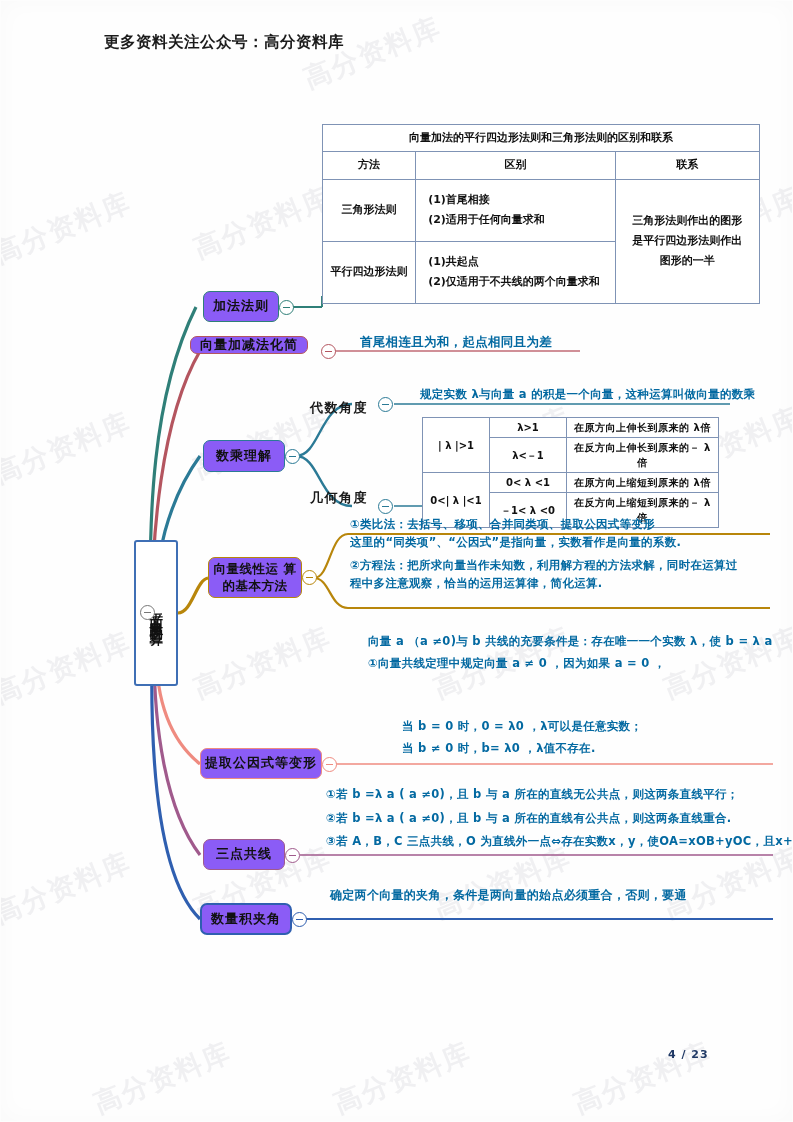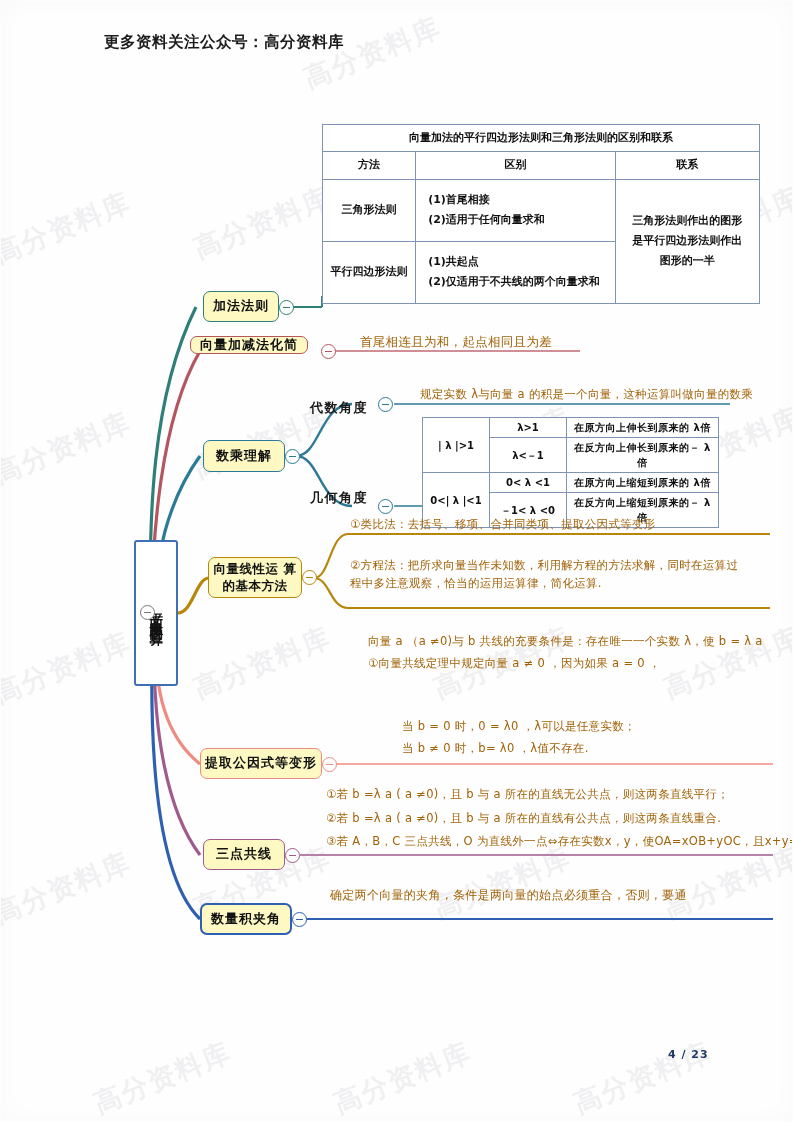--- a/index.html
+++ b/index.html
@@ -50,21 +50,21 @@
     letter-spacing:1px;
   }
 
   
   #wires{position:absolute;left:0;top:0;width:793px;height:1122px;pointer-events:none;}
 
   
   .node{
     position:absolute;
     box-sizing:border-box;
-    background:#fef9c3;
+    background:#8b5cf6;
     border:1.6px solid #888;
     border-radius:7px;
     display:flex;align-items:center;justify-content:center;
     text-align:center;
     color:#111;
     font-weight:700;
     font-size:13px;
     letter-spacing:1px;
     line-height:1.25;
     white-space:nowrap;
@@ -102,21 +102,21 @@
   
   .plain-label{
     position:absolute;
     font-size:13px;font-weight:700;color:#1a1a1a;
     letter-spacing:1.5px;white-space:nowrap;
   }
 
   
   .txt{
     position:absolute;
-    font-size:12px;font-weight:400;color:#a16207;
+    font-size:12px;font-weight:700;color:#0369a1;
     line-height:1.55;letter-spacing:0.3px;
     white-space:nowrap;
   }
 
   
   table.grid{
     position:absolute;
     border-collapse:collapse;
     background:#fff;
     font-weight:700;color:#101010;
@@ -312,20 +312,21 @@
     </tr>
     <tr>
       <td>－1&lt; λ &lt;0</td>
       <td class="desc">在反方向上缩短到原来的－ λ倍</td>
     </tr>
   </tbody>
     </table>
 
   <div class="txt" style="left:350px;top:516px;font-size:11.5px;">
     <div>①类比法：去括号、移项、合并同类项、提取公因式等变形</div>
+    <div>这里的“同类项”、“公因式”是指向量，实数看作是向量的系数.</div>
   </div>
 
   <div class="txt" style="left:350px;top:557px;font-size:11.5px;">
     <div>②方程法：把所求向量当作未知数，利用解方程的方法求解，同时在运算过</div>
     <div>程中多注意观察，恰当的运用运算律，简化运算.</div>
   </div>
 
   <div class="txt" style="left:368px;top:630px;font-size:11.5px;line-height:1.95;">
     <div>向量 a （a ≠0)与 b 共线的充要条件是：存在唯一一个实数 λ，使 b = λ a</div>
     <div>①向量共线定理中规定向量 a ≠ 0 ，因为如果 a = 0 ，</div>

